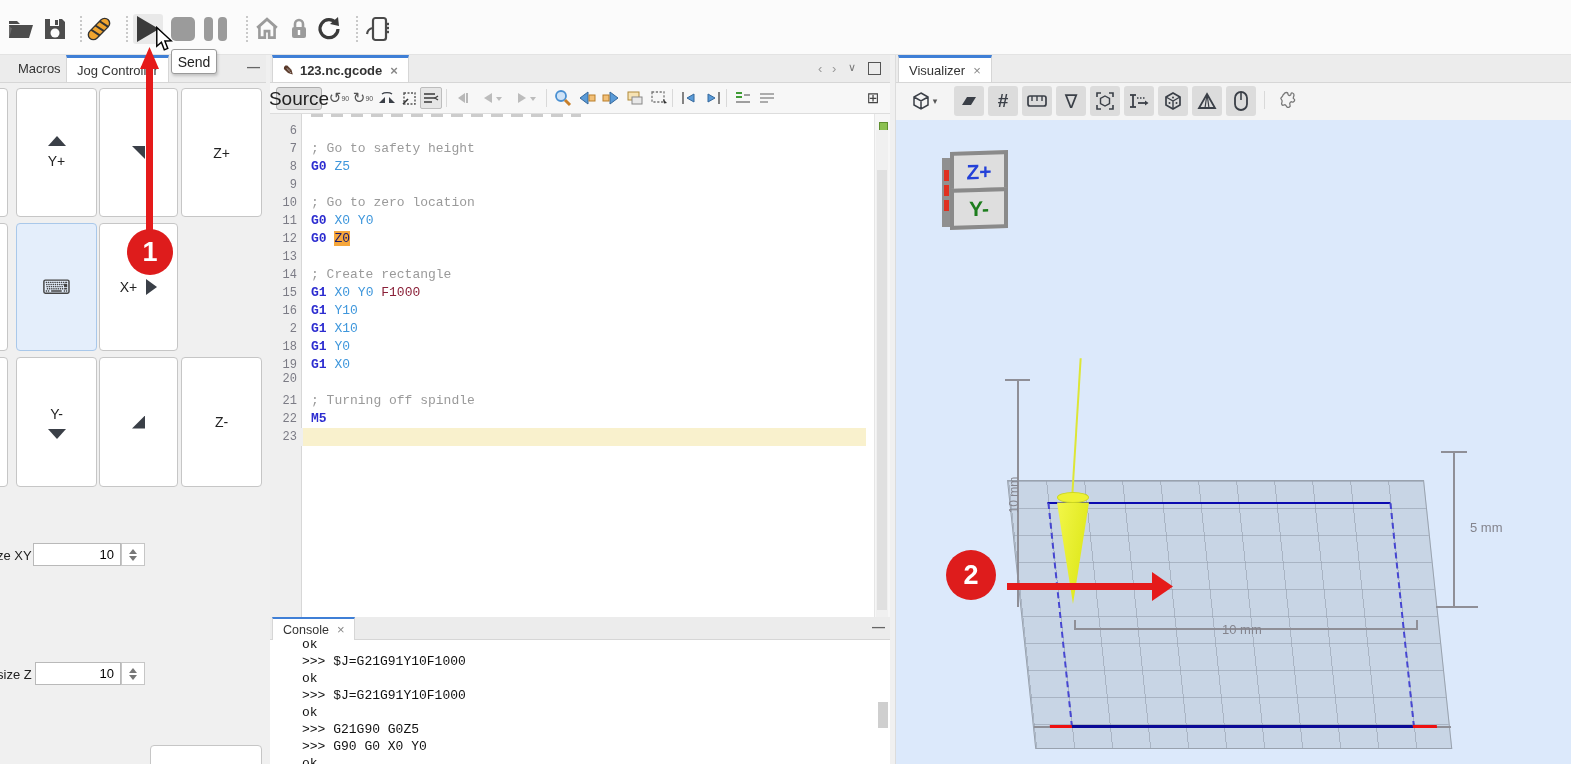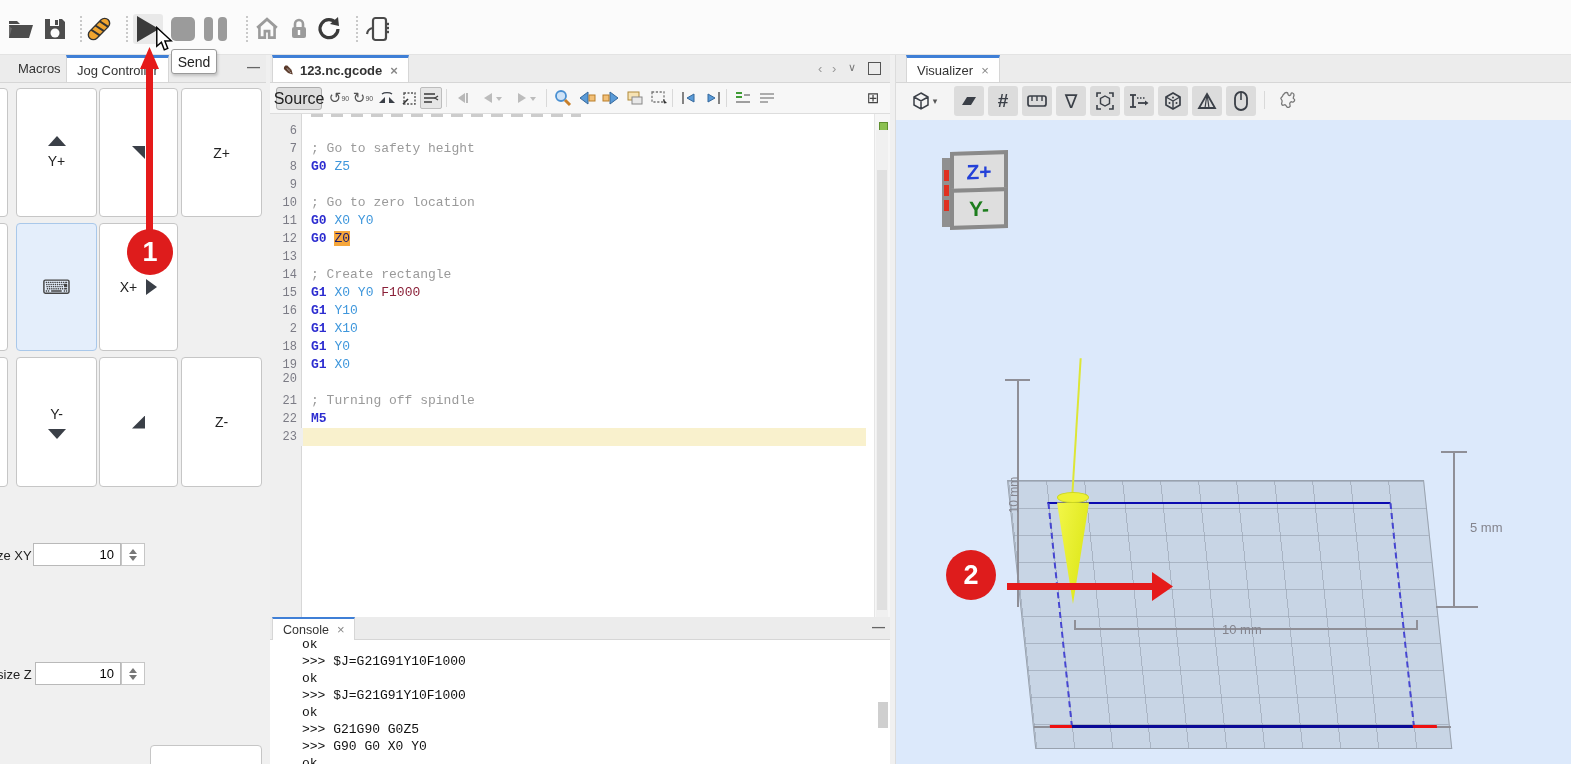--- a/index.html
+++ b/index.html
@@ -32,21 +32,21 @@
   .tri-se { width:13px;height:13px;background:#3a3f47;clip-path:polygon(100% 0,100% 100%,0 100%);}
   .steplabel { position:absolute; font-size:13px; color:#222;}
   .stepinput { position:absolute; height:23px; border:1px solid #b9b9b9; background:#fff; text-align:right; padding-right:6px; font-size:13px; font-family:"Liberation Sans",sans-serif;}
   .spin { position:absolute; width:24px; height:23px; border:1px solid #c6c6c6; background:#fff; display:flex; flex-direction:column; align-items:center; justify-content:center;}
   .spin i { display:block; width:0;height:0;border-left:4px solid transparent;border-right:4px solid transparent;}
   .spin .u { border-bottom:5px solid #777; margin-bottom:2px;}
   .spin .d { border-top:5px solid #777;}
   
   #editor { position:absolute; left:270px; top:55px; width:620px; height:709px; background:#fff;}
   #edtoolbar { position:absolute; left:0; top:28px; width:620px; height:31px; background:#f7f7f7; border-bottom:1px solid #ddd;}
-  .srcbtn { position:absolute; left:6px; top:4px; width:46px; height:23px; background:#dedede; border:1px solid #aeaeae; border-radius:3px; font-size:16px; display:flex;align-items:center;justify-content:center;}
+  .srcbtn { position:absolute; left:6px; top:4px; width:46px; height:23px; background:#dedede; border:1px solid #aeaeae; border-radius:3px; font-size:19px; display:flex;align-items:center;justify-content:center;}
   .edico { position:absolute; top:4px; width:22px; height:22px; display:flex; align-items:center; justify-content:center; font-size:15px; color:#555;}
   .edico.dis { color:#b5b5b5;}
   .edsep { position:absolute; top:6px; height:18px; border-left:1px solid #d9d9d9;}
   #codearea { position:absolute; left:0; top:59px; width:620px; height:503px; background:#fff; overflow:hidden;}
   #gutter { position:absolute; left:0; top:0; width:32px; height:503px; background:#efefef; border-right:1px solid #d7d7d7;}
   .code-row { position:absolute; left:0; width:596px; height:18px; font-family:"Liberation Mono","DejaVu Sans Mono",monospace; font-size:13px; line-height:18px; white-space:pre;}
   .code-row .num { position:absolute; left:0; width:27px; text-align:right; color:#7b7b85; font-size:12px;}
   .code-row .src { position:absolute; left:41px; }
   .code-row.caret { background:#f9f1cd; }
   .code-row.caret .numbg { position:absolute; left:0; top:0; width:33px; height:18px; background:#efefef;}
@@ -403,21 +403,21 @@
         <div style="top: 115px;">ok</div>
       </div>
     <div style="position:absolute; right:2px; top:85px; width:10px; height:26px; background:#cfcfcf;"></div>
   </div>
 </div>
 
 <div class="abs" style="left:890px; top:55px; width:5px; height:709px; background:#f0f0f0;"></div>
 
 <div id="viz">
   <div class="tabbar" style="left:0; top:0; width:676px; height:28px;">
-    <div class="tab active" style="left:10px;justify-content:space-between;">
+    <div class="tab active" style="left:2px;justify-content:space-between;">
       <span>Visualizer</span>
       <span class="x">×</span>
     </div>
   </div>
 
   <div id="viztoolbar">
     <div class="vico" style="left:8px; width:40px;">
       <svg width="20" height="20" viewBox="0 0 20 20">
           <path d="M10 2l7 4v8l-7 4-7-4V6z M3 6l7 4 7-4 M10 10v8" fill="none" stroke="#3a3f47" stroke-width="1.5"></path>
         </svg>

